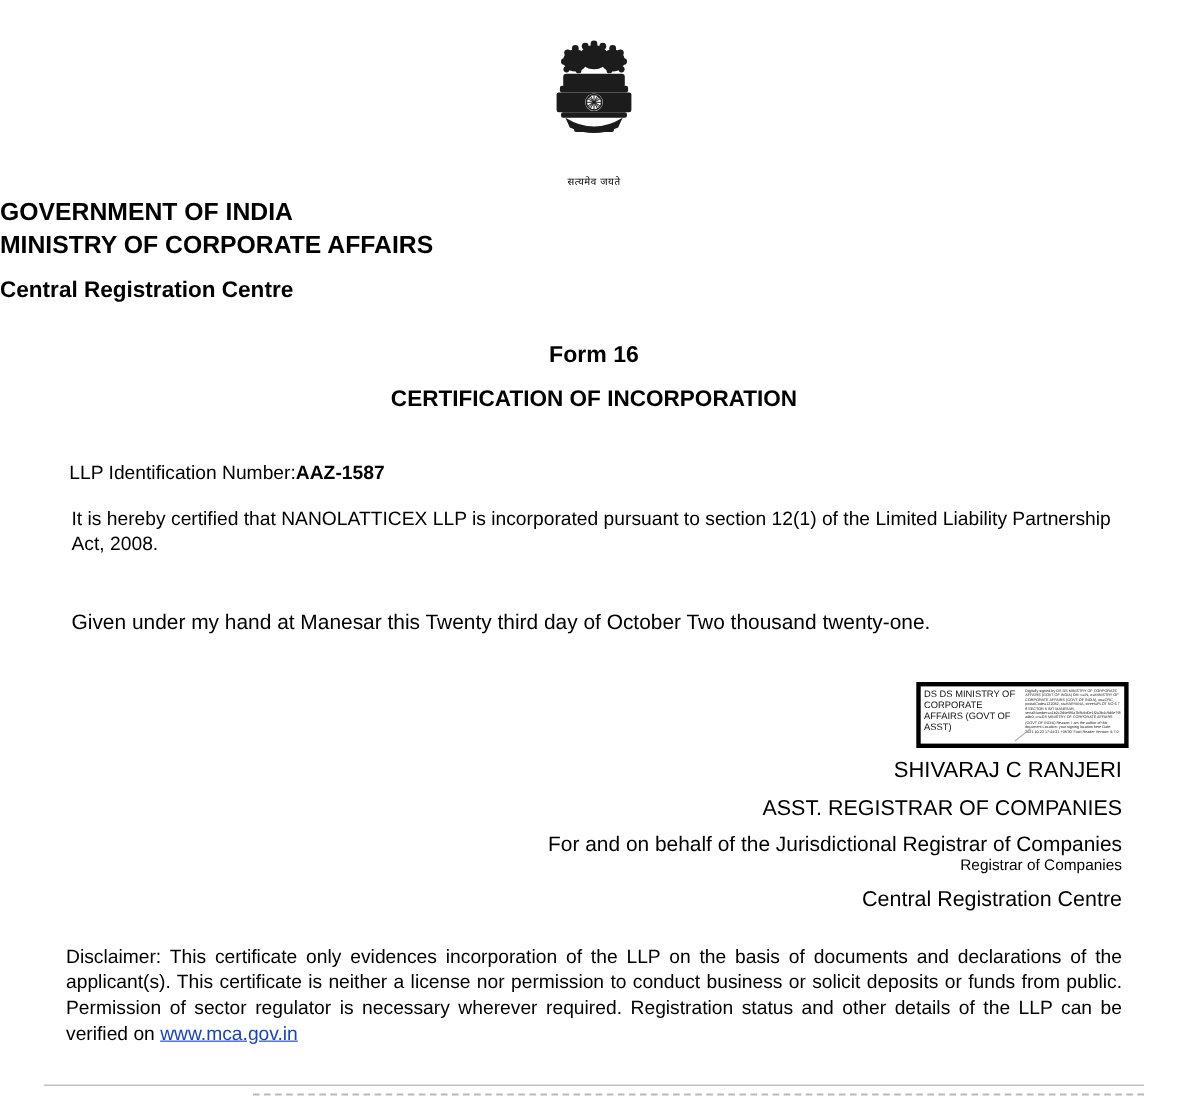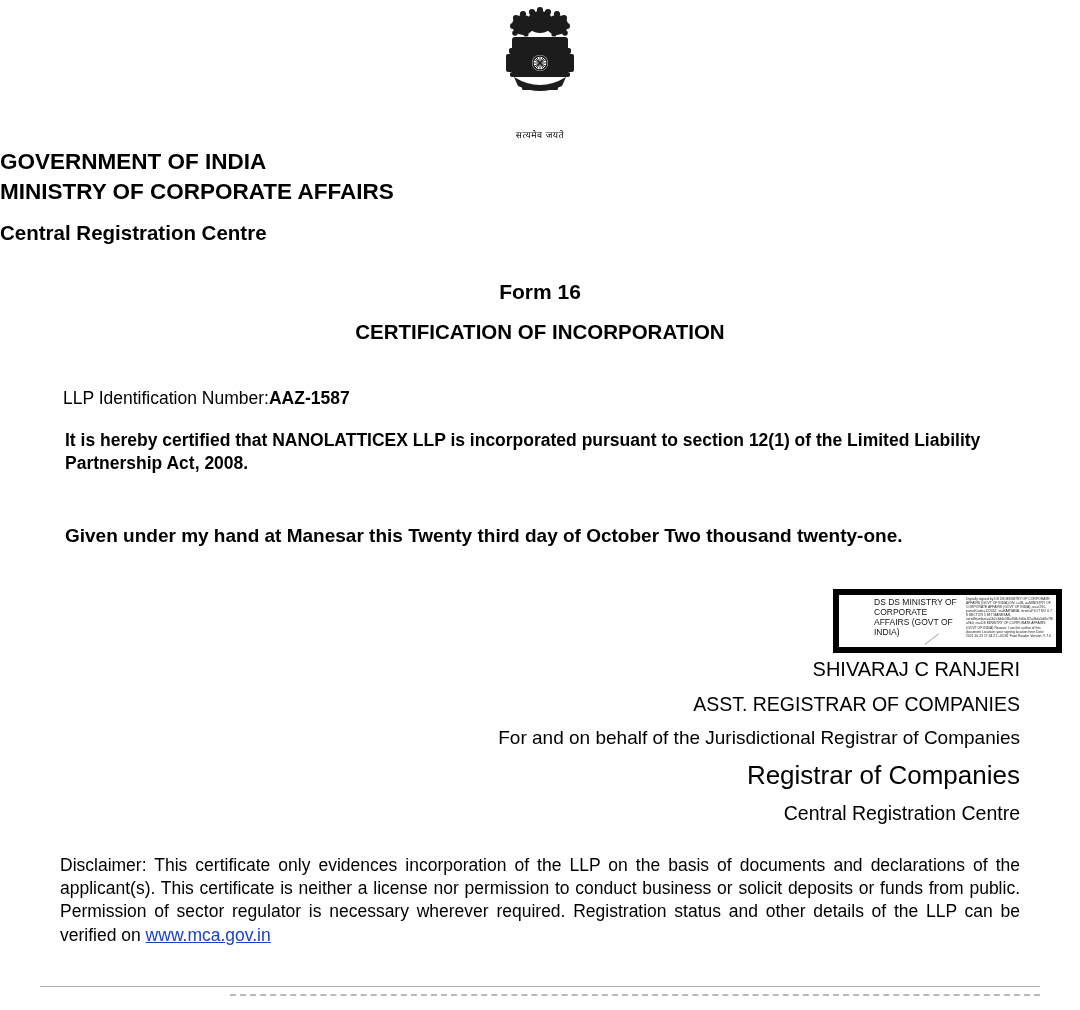--- a/index.html
+++ b/index.html
@@ -19,20 +19,21 @@
     width: 1080px;
     height: 1010px;
     position: relative;
     box-sizing: border-box;
   }
 
   
   .emblem-wrap {
     width: 100%;
     text-align: center;
+    padding-top: 30px;
   }
   .emblem {
     display: inline-block;
     width: 96px;
     height: 140px;
     position: relative;
   }
   .emblem svg { display: block; }
   .emblem-motto {
     font-size: 9px;
@@ -73,47 +74,45 @@
   }
   .llp-label { font-weight: normal; }
   .llp-value { font-weight: bold; }
 
   .para {
     margin-top: 20px;
     font-size: 17.5px;
     line-height: 1.33;
     padding-left: 5px;
     padding-right: 10px;
-    font-weight: bold;
   }
   .para-given {
     margin-top: 48px;
     font-size: 19px;
     padding-left: 5px;
   }
 
   
   .sig-area {
     margin-top: 40px;
     position: relative;
     height: 60px;
   }
   .ds-stamp {
     position: absolute;
     left: 773px;
     top: 0;
     width: 185px;
     height: 52px;
-    border: 6px solid #000000;
+    border: 4px solid #000000;
     background: #fff;
     display: flex;
     font-size: 7.5px;
     line-height: 1.15;
     overflow: hidden;
-    padding-left: 32px;
   }
   .ds-left {
     width: 92px;
     padding: 2px 2px 2px 3px;
     box-sizing: border-box;
     font-family: "Liberation Sans", sans-serif;
     font-size: 8.5px;
     line-height: 1.18;
     color: #111;
   }
@@ -141,21 +140,21 @@
   
   .sign-block {
     margin-top: 2px;
     text-align: right;
     padding-right: 60px;
     line-height: 1.05;
   }
   .sign-name { font-size: 20px; margin-top: 10px; }
   .sign-role { font-size: 19.5px; margin-top: 14px; }
   .sign-behalf { font-size: 19px; margin-top: 14px; }
-  .sign-roc { font-size: 26px; margin-top: 14px; }
+  .sign-roc { font-size: 14px; }
   .sign-crc { font-size: 19.5px; margin-top: 14px; }
 
   
   .disclaimer {
     margin-top: 30px;
     padding: 0 60px;
     font-size: 17.5px;
     line-height: 1.33;
     text-align: justify;
     box-sizing: border-box;
@@ -258,21 +257,21 @@
     <div class="para">It is hereby certified that NANOLATTICEX LLP is incorporated pursuant to section 12(1) of the Limited Liability Partnership Act, 2008.</div>
 
     <div class="para para-given">Given under my hand at Manesar this Twenty third day of October Two thousand twenty-one.</div>
 
     <div class="sig-area">
       <div class="ds-stamp">
         <div class="ds-left">
           <div>DS DS MINISTRY OF</div>
           <div>CORPORATE</div>
           <div>AFFAIRS (GOVT OF</div>
-          <div>INDIA)</div>
+          <div>ASST)</div>
           <div class="ds-slash"></div>
         </div>
         <div class="ds-right">Digitally signed by DS DS MINISTRY OF CORPORATE AFFAIRS (GOVT OF INDIA) DN: c=IN, o=MINISTRY OF CORPORATE AFFAIRS (GOVT OF INDIA), ou=CRC, postalCode=122052, st=HARYANA, street=PLOT NO 6 7 8 SECTOR 5 IMT MANESAR, serialNumber=a1b2c3d4e5f6a7b8c9d0e1f2a3b4c5d6e7f8a9b0, cn=DS MINISTRY OF CORPORATE AFFAIRS (GOVT OF INDIA) Reason: I am the author of this document Location: your signing location here Date: 2021.10.23 17:44:21 +05'30' Foxit Reader Version: 9.7.0</div>
       </div>
     </div>
   </div>
 
   <div class="sign-block">
     <div class="sign-name">SHIVARAJ C RANJERI</div>
     <div class="sign-role">ASST. REGISTRAR OF COMPANIES</div>

